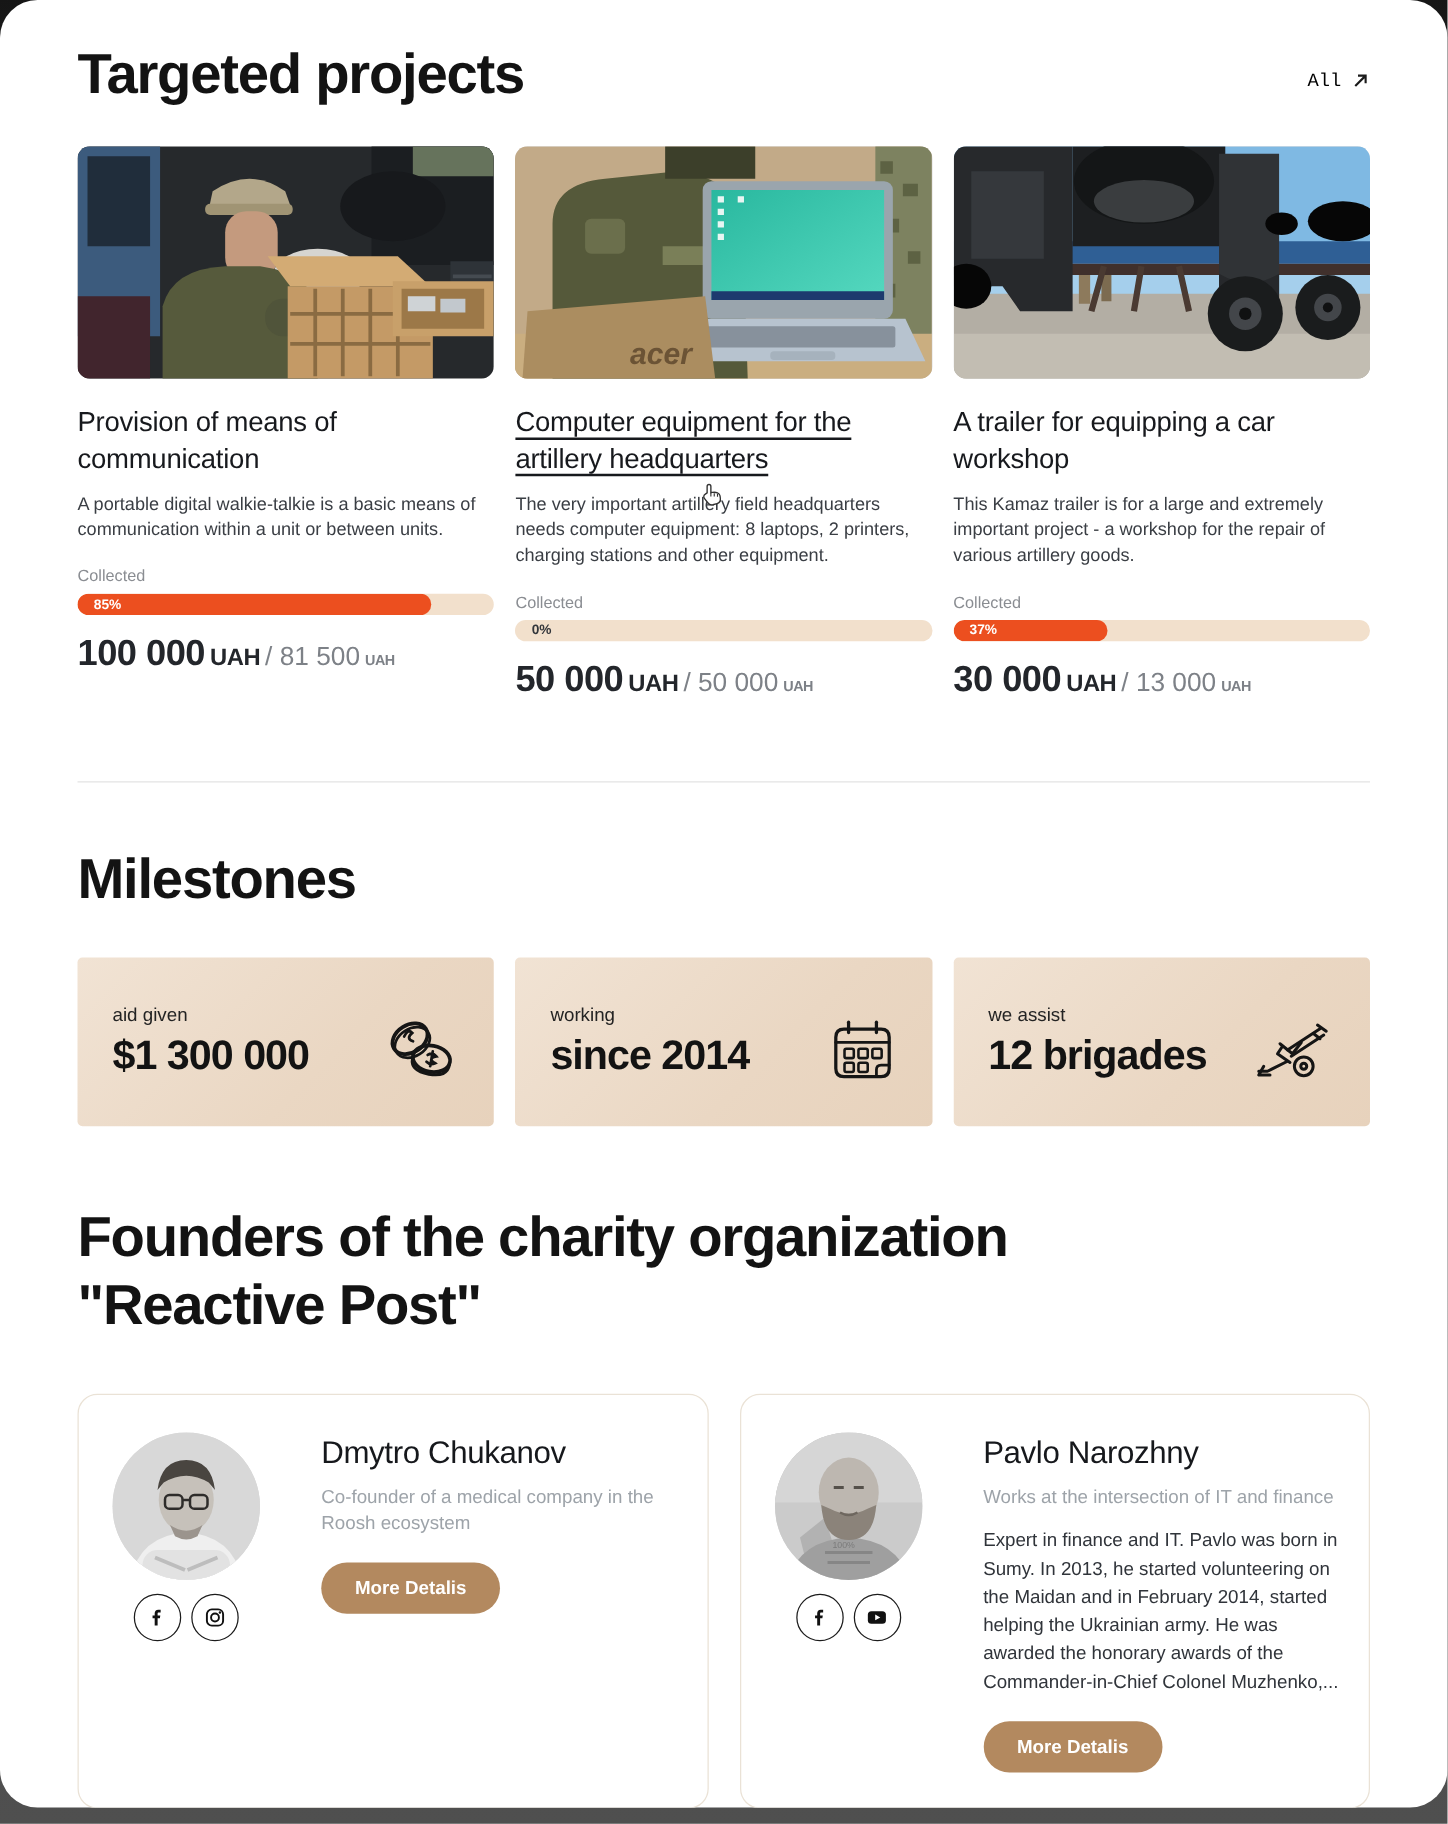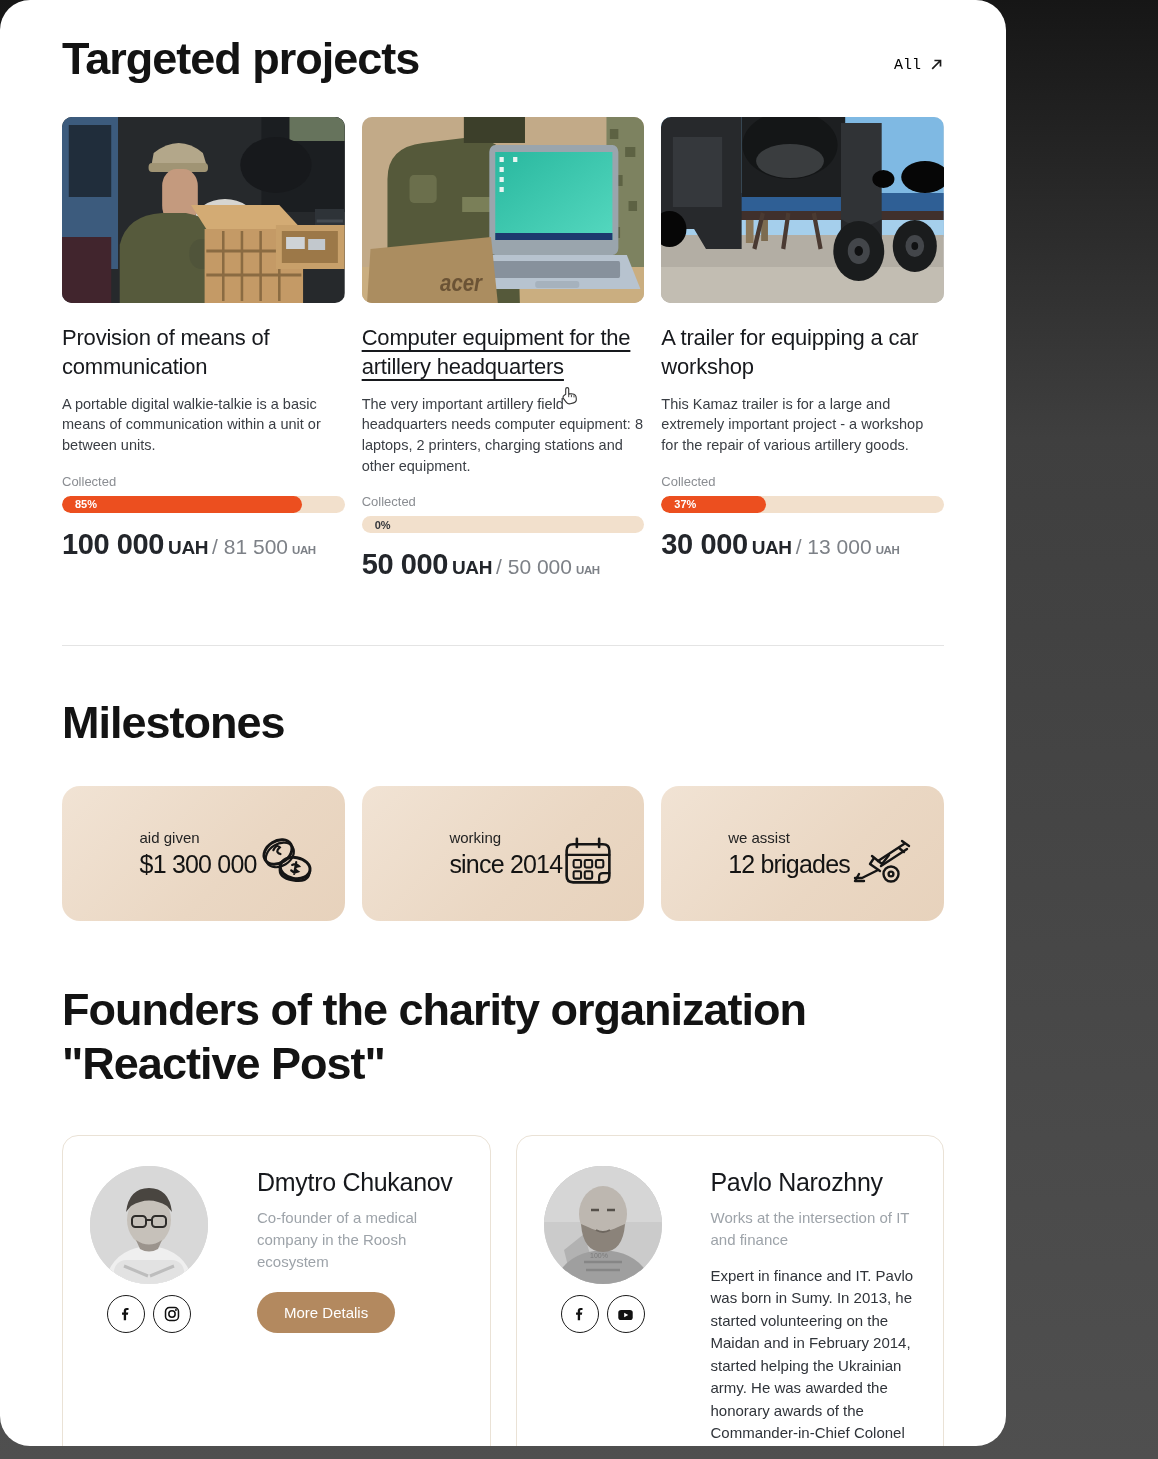--- a/index.html
+++ b/index.html
@@ -3,21 +3,21 @@
 <meta charset="utf-8">
 <style>
   html,body{margin:0;padding:0;}
   body{
     width:1158px;height:1459px;overflow:hidden;
     background:linear-gradient(180deg,#161616 0%,#3f3f3f 30%,#4f4f4f 100%);
     font-family:"Liberation Sans","DejaVu Sans",sans-serif;
     -webkit-font-smoothing:antialiased;
   }
   .page{
-    position:relative;width:1006px;height:1446px;background:#ffffff;
+    position:relative;width:1158px;height:1446px;background:#ffffff;
     border-radius:30px;overflow:hidden;
   }
   .container{padding:0 62px;}
 
   
   .sec-head{display:flex;align-items:center;justify-content:space-between;padding-top:34px;}
   h1,h2{margin:0;font-weight:600;color:#131313;letter-spacing:-1px;}
   h1{font-size:45px;line-height:1.1;}
   h2{font-size:45px;line-height:1.2;}
   .all-link{display:flex;align-items:flex-start;gap:8px;color:#000000;font-size:15px;
@@ -44,27 +44,27 @@
   .amount .cur{font-size:19px;font-weight:600;}
   .amount .raised{font-size:21px;font-weight:500;color:#7d8187;letter-spacing:0;}
   .amount .cur-sm{font-size:11.5px;font-weight:600;color:#7d8187;}
 
   .divider{border:none;border-top:1px solid #e4e4e4;margin:64px 0 0;}
 
   
   .milestones h2{margin-top:50px;}
   .mgrid{display:grid;grid-template-columns:repeat(3,1fr);column-gap:17px;margin-top:36px;}
   .mcard{
-    height:135px;border-radius:18px;
+    height:135px;border-radius:4px;
     background:linear-gradient(135deg,#f1e3d4 0%,#ead7c3 60%,#e7d2bc 100%);
-    display:flex;align-items:center;justify-content:flex-end;
+    display:flex;align-items:center;justify-content:space-between;
     padding:0 30px 0 28px;box-sizing:border-box;
   }
   .mlabel{font-size:15px;color:#232323;}
-  .mvalue{font-size:25px;font-weight:400;color:#131313;letter-spacing:-0.8px;margin-top:4px;}
+  .mvalue{font-size:33px;font-weight:700;color:#131313;letter-spacing:-0.8px;margin-top:4px;}
   .micon{flex:0 0 auto;margin-top:14px;}
 
   
   .founders h2{margin-top:62px;max-width:980px;}
   .fgrid{display:grid;grid-template-columns:1fr 1fr;column-gap:25px;margin-top:44px;}
   .fcard{
     border:1px solid #eae2d6;border-radius:16px;background:#fff;
     padding:30px 24px 28px 26px;box-sizing:border-box;
     display:grid;grid-template-columns:142px 1fr;column-gap:26px;
   }
@@ -74,21 +74,21 @@
   .socials{display:flex;gap:8px;margin-top:11px;}
   .social{
     width:38px;height:38px;border-radius:50%;border:1.4px solid #1c1c1c;background:#fff;
     display:flex;align-items:center;justify-content:center;cursor:pointer;padding:0;
   }
   .fname{margin:2px 0 0;font-size:25px;font-weight:400;color:#16181c;letter-spacing:-0.3px;}
   .frole{margin:10px 0 0;font-size:15px;line-height:1.45;color:#9da3a9;}
   .fbio{margin:14px 0 0;font-size:15px;line-height:1.5;color:#30343a;}
   .more-btn{
     margin-top:20px;display:inline-block;background:#b3895f;color:#fff;border:none;
-    font-size:15px;font-family:inherit;padding:12px 27px;border-radius:26px;cursor:pointer;
+    font-size:15px;font-family:inherit;padding:12px 27px;border-radius:26px;cursor:pointer;font-weight:bold;
   }
 
   .cursor{position:absolute;left:562px;top:386px;pointer-events:none;z-index:5;}
 </style>
 </head>
 <body>
 
 <div class="page">
   <div class="container">
 

